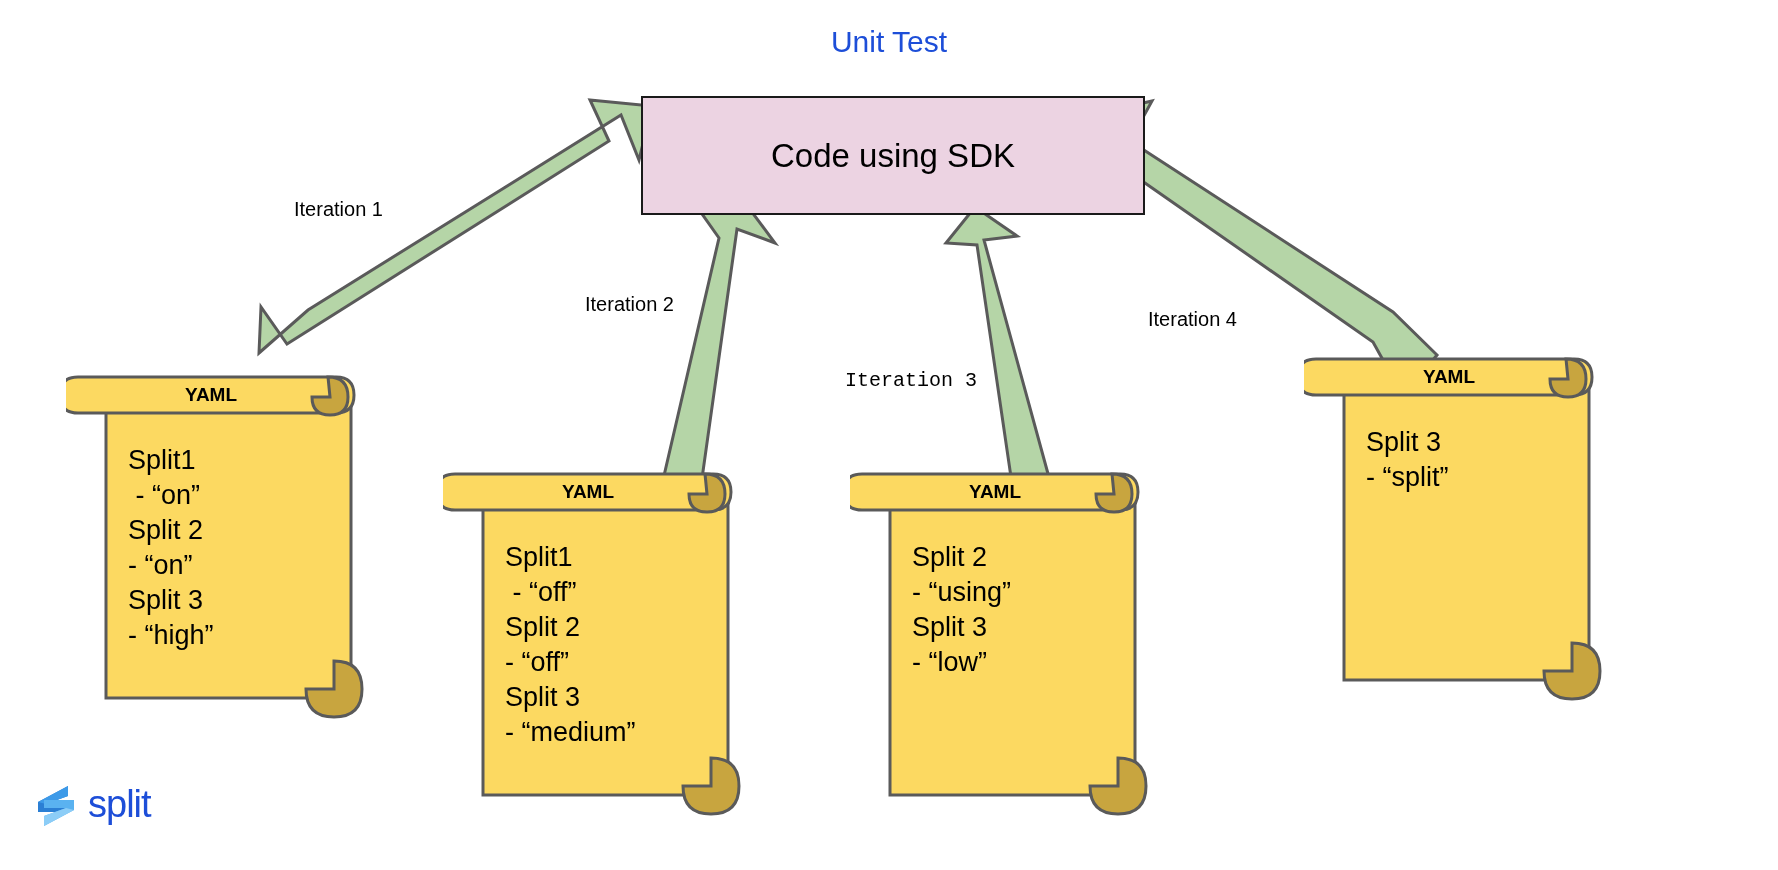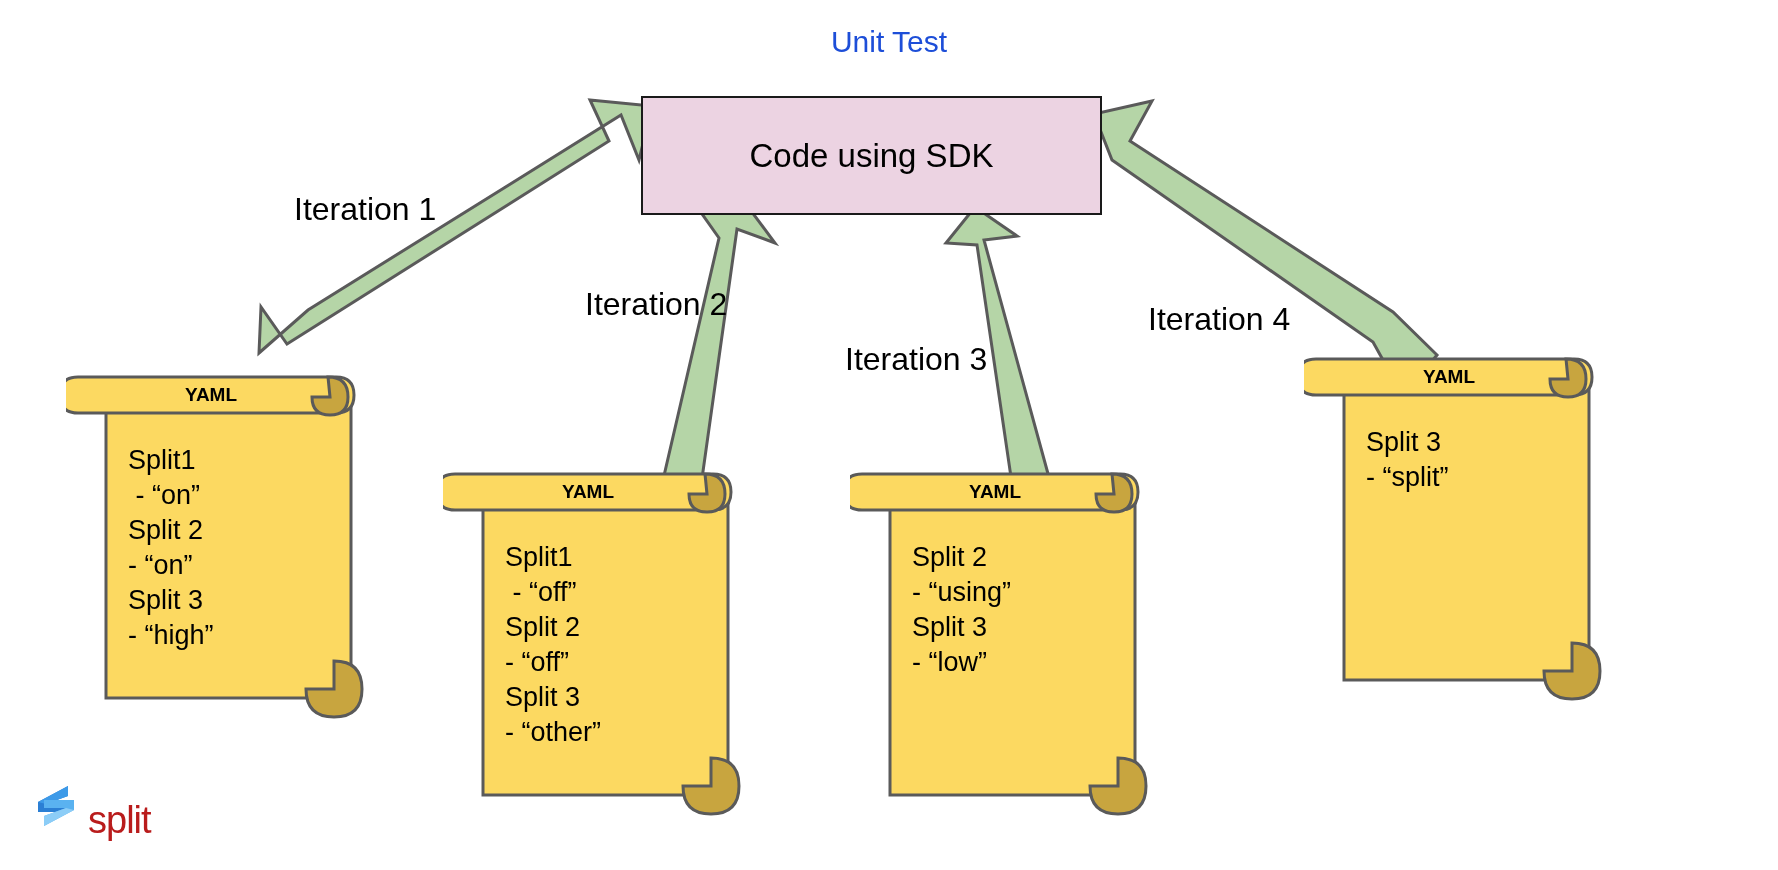--- a/index.html
+++ b/index.html
@@ -31,21 +31,21 @@
     font-size: 30px;
     line-height: 36px;
     color: #1d4ed8;
     white-space: nowrap;
   }
   
   .sdk-box {
     position: absolute;
     left: 641px;
     top: 96px;
-    width: 461px;
+    width: 504px;
     height: 119px;
     background: #ecd3e2;
     border: 2px solid #1a1a1a;
     box-sizing: border-box;
     display: flex;
     align-items: center;
     justify-content: center;
   }
   .sdk-box .sdk-label {
     font-size: 33px;
@@ -57,28 +57,28 @@
   .arrow-layer {
     position: absolute;
     left: 0; top: 0;
     width: 1778px;
     height: 870px;
     pointer-events: none;
   }
   
   .iter-label {
     position: absolute;
-    font-size: 32px;
+    font-size: 20px;
     line-height: 28px;
     color: #000;
     white-space: nowrap;
   }
   .iter-1 { left: 294px; top: 195px; }
   .iter-2 { left: 585px; top: 290px; }
-  .iter-3 { left: 845px; top: 345px; }
+  .iter-3 { left: 845px; top: 367px; font-family: Liberation Mono, monospace; }
   .iter-4 { left: 1148px; top: 305px; text-align: right; }
   
   .scroll {
     position: absolute;
   }
   .scroll .scroll-svg {
     position: absolute;
     left: 0; top: 0;
   }
   .scroll .yaml-tag {
@@ -105,25 +105,25 @@
     width: 120px;
     height: 52px;
   }
   .split-logo .logo-mark {
     position: absolute;
     left: 0; top: 2px;
   }
   .split-logo .logo-word {
     position: absolute;
     left: 56px;
-    top: 16px;
+    top: 0px;
     font-size: 38px;
     line-height: 48px;
     letter-spacing: -1px;
-    color: #b91c1c;
+    color: #1d4ed8;
   }
 </style>
 </head>
 <body>
 
 <div id="canvas">
 
   <div class="title">Unit Test</div>
 
   <svg class="arrow-layer" viewBox="0 0 1778 870" width="1778" height="870" xmlns="http://www.w3.org/2000/svg">
@@ -162,21 +162,21 @@
   </div>
 
   <div class="scroll" style="left:443px; top:470px; width:330px; height:400px;">
     <svg class="scroll-svg" viewBox="0 0 330 400" width="330" height="400" xmlns="http://www.w3.org/2000/svg">
       <path d="M40 27 L285 27 L285 303 Q285 325 263 325 L40 325 Z" fill="#fcd961" stroke="#5a5a5a" stroke-width="3"></path>
       <path d="M12 4 L270 4 Q288 4 288 22 Q288 40 270 40 L12 40 Q-6 40 -6 22 Q-6 4 12 4 Z" fill="#fcd961" stroke="#5a5a5a" stroke-width="3"></path>
       <path d="M262 4 Q282 4 282 24 Q282 42 264 42 Q246 42 246 24 L264 24 Z" fill="#c8a53f" stroke="#5a5a5a" stroke-width="3"></path>
       <path d="M268 288 Q296 288 296 316 Q296 344 268 344 Q240 344 240 316 L268 316 Z" fill="#c8a53f" stroke="#5a5a5a" stroke-width="3"></path>
     </svg>
     <div class="yaml-tag" style="left:40px; top:11px; width:210px;">YAML</div>
-    <div class="scroll-body-text" style="left:62px; top:70px;"><span>Split1</span><br><span> - “off”</span><br><span>Split 2</span><br><span>- “off”</span><br><span>Split 3</span><br><span>- “other”</span></div>
+    <div class="scroll-body-text" style="left:62px; top:70px;"><span>Split1</span><br><span> - “off”</span><br><span>Split 2</span><br><span>- “off”</span><br><span>Split 3</span><br><span>- “medium”</span></div>
   </div>
 
   <div class="scroll" style="left:850px; top:470px; width:330px; height:400px;">
     <svg class="scroll-svg" viewBox="0 0 330 400" width="330" height="400" xmlns="http://www.w3.org/2000/svg">
       <path d="M40 27 L285 27 L285 303 Q285 325 263 325 L40 325 Z" fill="#fcd961" stroke="#5a5a5a" stroke-width="3"></path>
       <path d="M12 4 L270 4 Q288 4 288 22 Q288 40 270 40 L12 40 Q-6 40 -6 22 Q-6 4 12 4 Z" fill="#fcd961" stroke="#5a5a5a" stroke-width="3"></path>
       <path d="M262 4 Q282 4 282 24 Q282 42 264 42 Q246 42 246 24 L264 24 Z" fill="#c8a53f" stroke="#5a5a5a" stroke-width="3"></path>
       <path d="M268 288 Q296 288 296 316 Q296 344 268 344 Q240 344 240 316 L268 316 Z" fill="#c8a53f" stroke="#5a5a5a" stroke-width="3"></path>
     </svg>
     <div class="yaml-tag" style="left:40px; top:11px; width:210px;">YAML</div>

